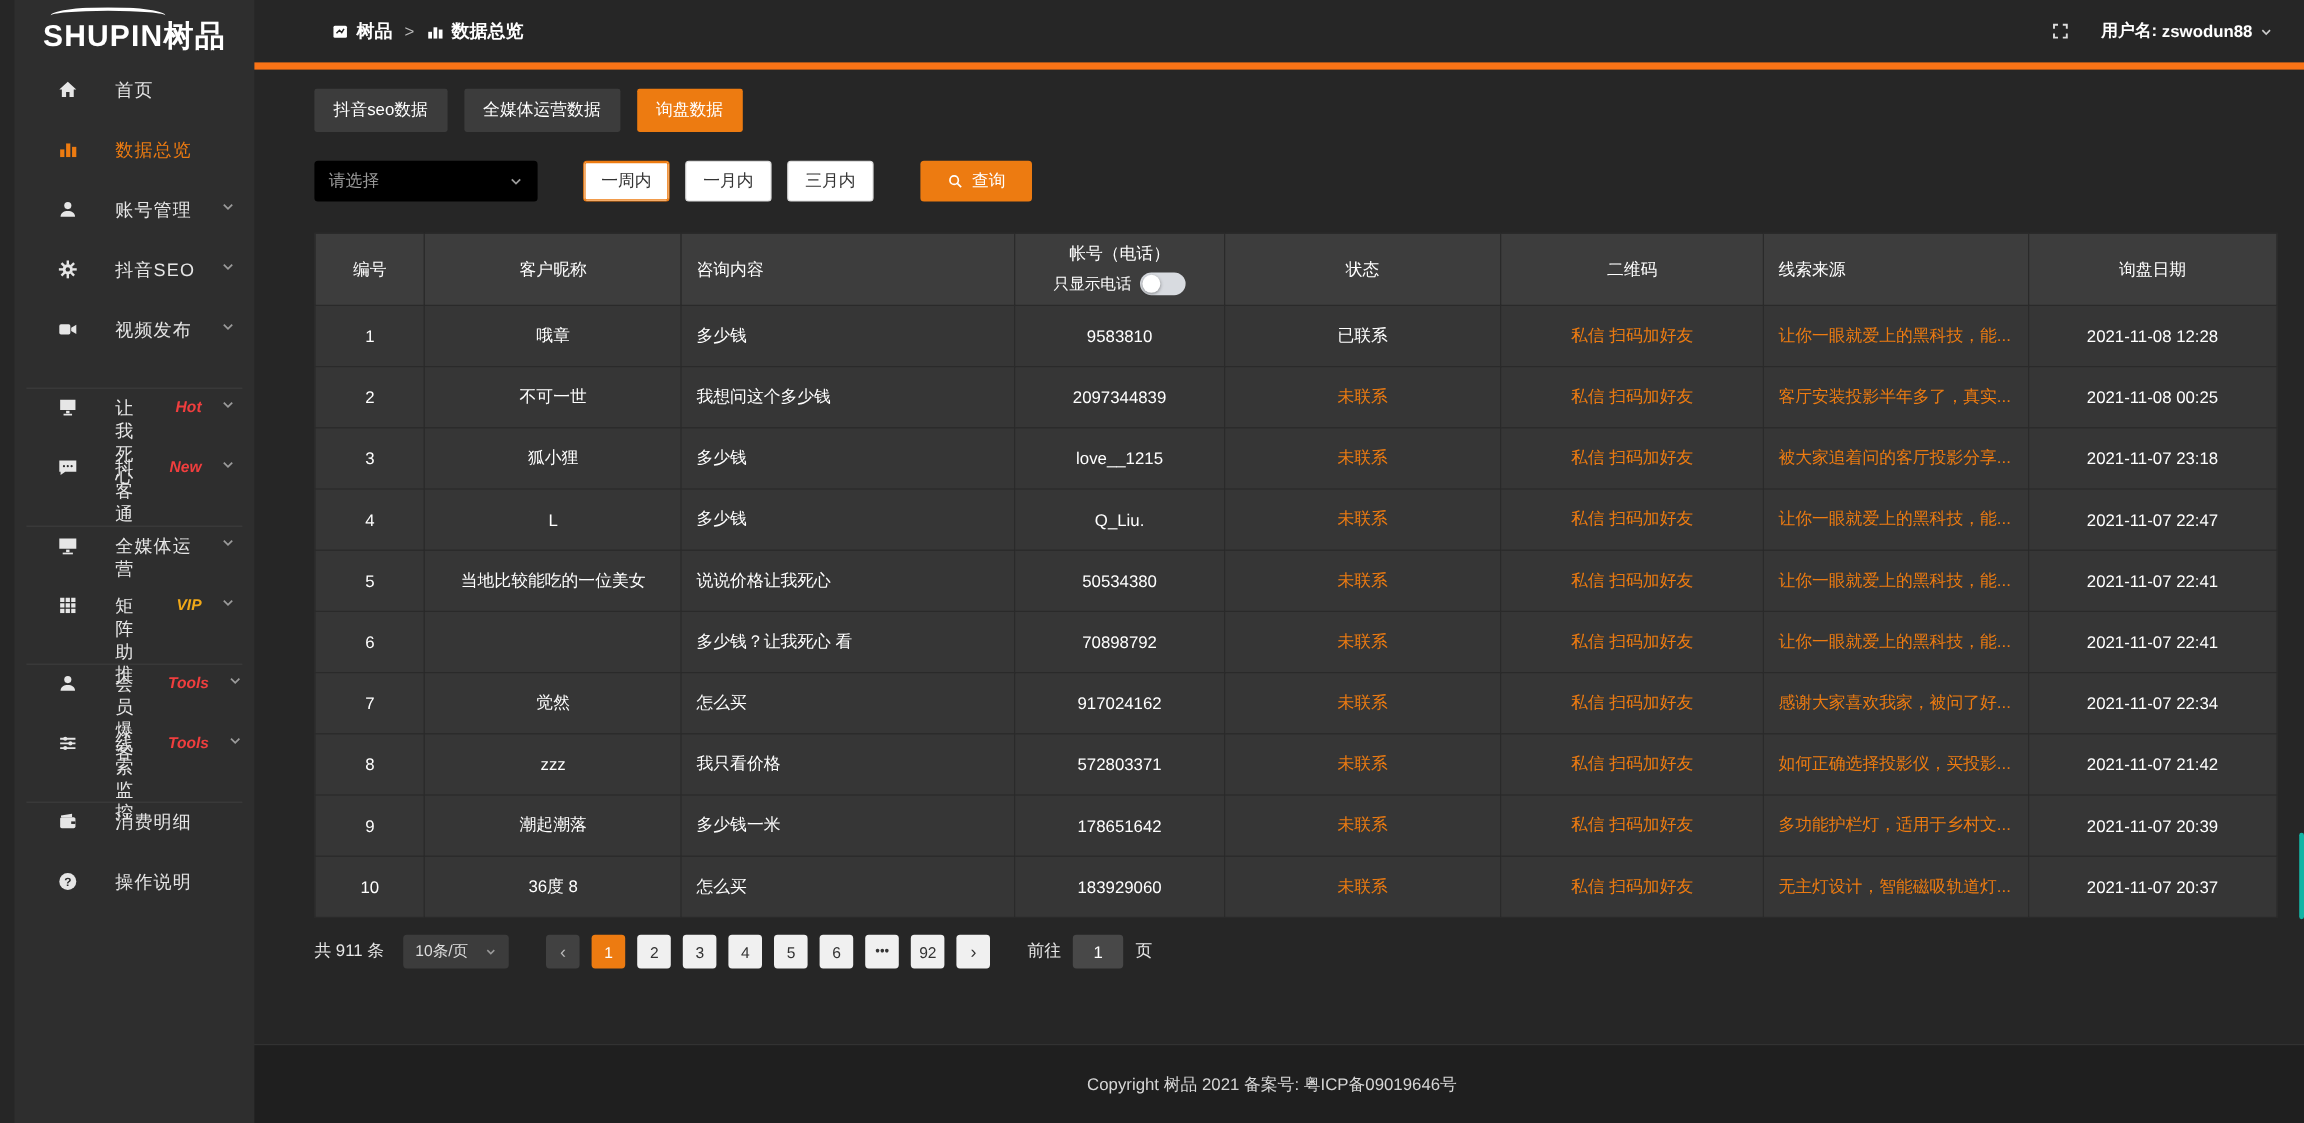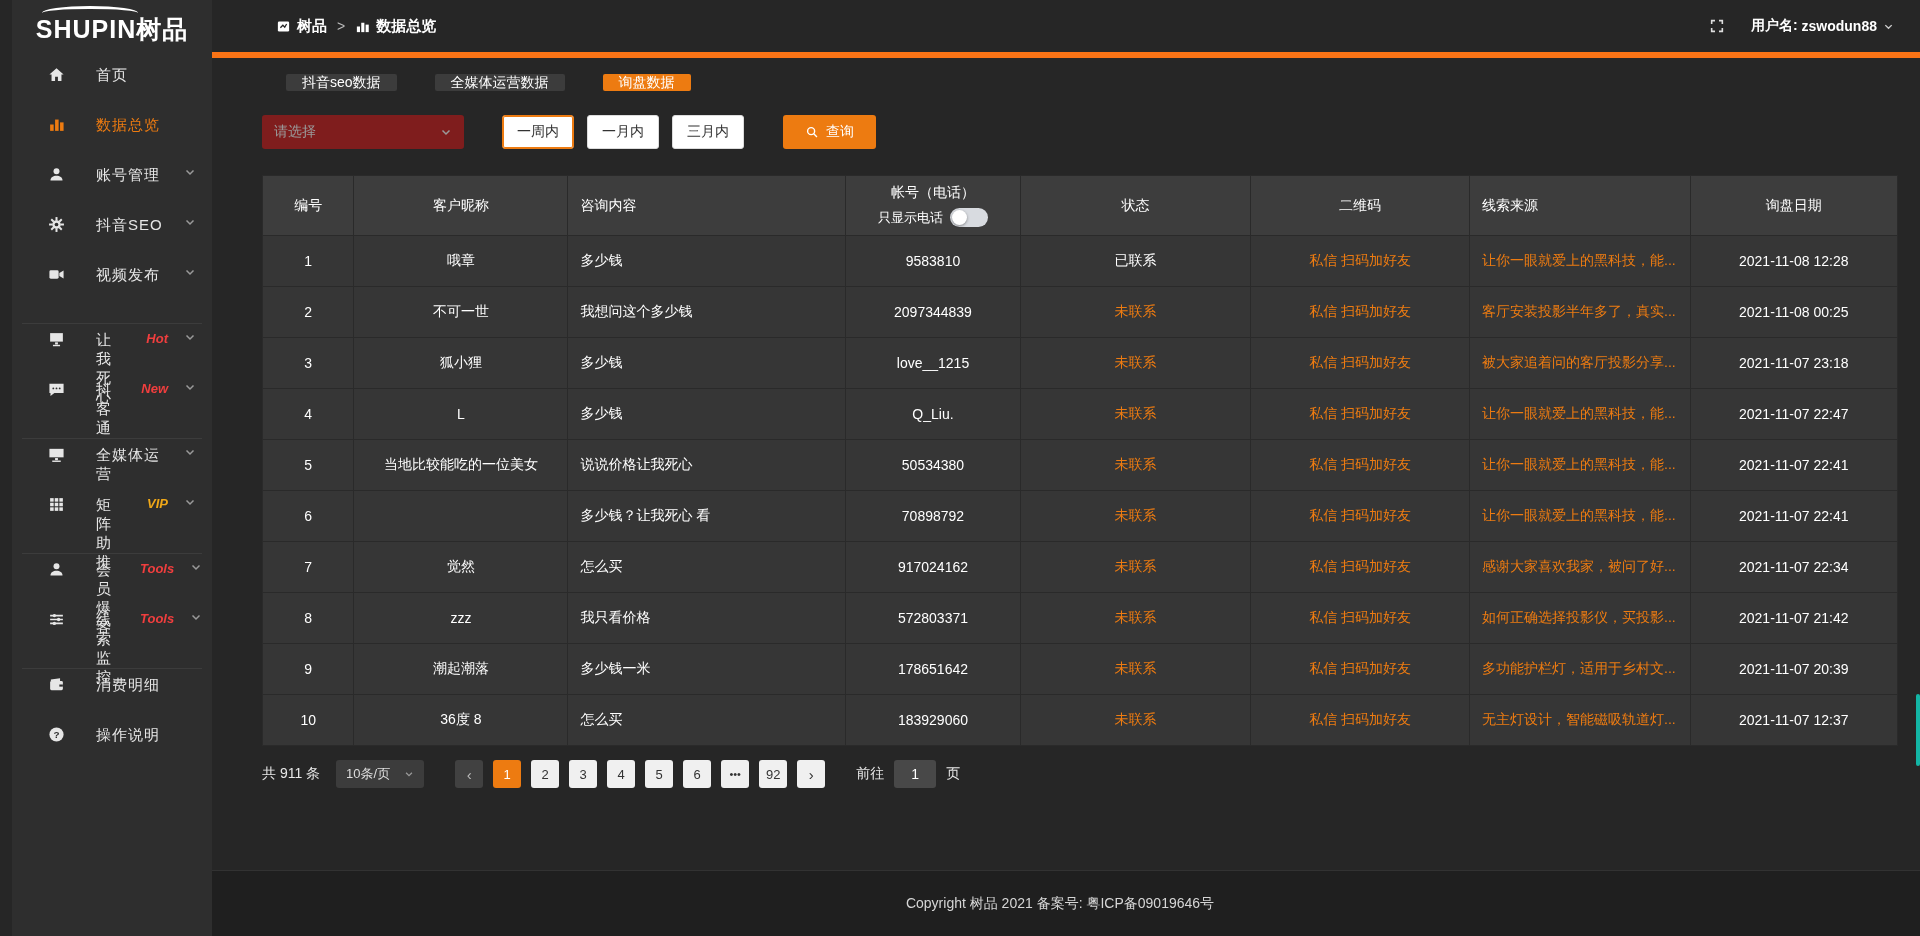--- a/index.html
+++ b/index.html
@@ -33,25 +33,25 @@
   .bc-sep { margin:0 10px; color:#bbb; font-weight:normal; font-size:14px; }
   .topbar-right { margin-left:auto; display:flex; align-items:center; }
   .fullscreen-btn { display:inline-flex; color:#ddd; cursor:pointer; margin-right:26px; }
   .fullscreen-btn svg { width:16px; height:16px; }
   .user-info { display:flex; align-items:center; font-size:14px; font-weight:bold; color:#fff; cursor:pointer; }
   .user-chevron { display:inline-flex; margin-left:6px; color:#ccc; }
   .user-chevron svg { width:11px; height:11px; }
   
   .content { flex:1; padding:16px 22px 0 62px; display:flex; flex-direction:column; }
   .tabs { display:flex; }
-  .tab-btn { height:17px; padding:0 16px; margin-right:14px; background:#3c3c3c; color:#fff;
-             font-size:14px; border:none; border-radius:2px; cursor:pointer; font-family:inherit;margin-left:24px; }
+  .tab-btn { height:36px; padding:0 16px; margin-right:14px; background:#3c3c3c; color:#fff;
+             font-size:14px; border:none; border-radius:2px; cursor:pointer; font-family:inherit; }
   .tab-btn.active { background:#ED7B11; }
   .filter-row { margin-top:24px; display:flex; align-items:center; }
-  .select-box { width:202px; height:34px; background:#7f1d1d; border-radius:3px; display:flex; align-items:center;
+  .select-box { width:186px; height:34px; background:#000000; border-radius:3px; display:flex; align-items:center;
                 padding:0 12px; font-size:14px; color:#9a9a9a; cursor:pointer; }
   .select-box .sel-chevron { margin-left:auto; display:inline-flex; color:#9a9a9a; }
   .select-box svg { width:12px; height:12px; }
   .range-group { display:flex; margin-left:18px;padding-left:20px; }
   .range-btn { height:34px; min-width:72px; padding:0 14px; margin-right:13px; background:#fff; color:#333;
                border:1px solid #dcdcdc; border-radius:3px; font-size:14px; cursor:pointer; font-family:inherit; }
   .range-btn.active { border:1px solid #ED7B11; box-shadow:0 0 0 1px #ED7B11 inset; }
   .query-btn { height:34px; padding:0 22px; margin-left:26px; background:#ED7B11; color:#fff; border:none;
                border-radius:3px; font-size:14px; cursor:pointer; display:flex; align-items:center; font-family:inherit; }
   .query-btn .q-icon { display:inline-flex; margin-right:7px; }
@@ -499,21 +499,21 @@
               <td>2021-11-07 20:39</td>
             </tr>
             <tr>
               <td>10</td>
               <td>36度 8</td>
               <td class="al">怎么买</td>
               <td>183929060</td>
               <td class="orange">未联系</td>
               <td class="orange">私信 扫码加好友</td>
               <td class="al orange">无主灯设计，智能磁吸轨道灯...</td>
-              <td>2021-11-07 12:37</td>
+              <td>2021-11-07 20:37</td>
             </tr>
           </tbody>
       </table>
     </div>
 
     <div class="pagination">
       <span class="page-total">共 911 条</span>
       <div class="page-size">
         <span>10条/页</span>
         <span class="sel-chevron">

